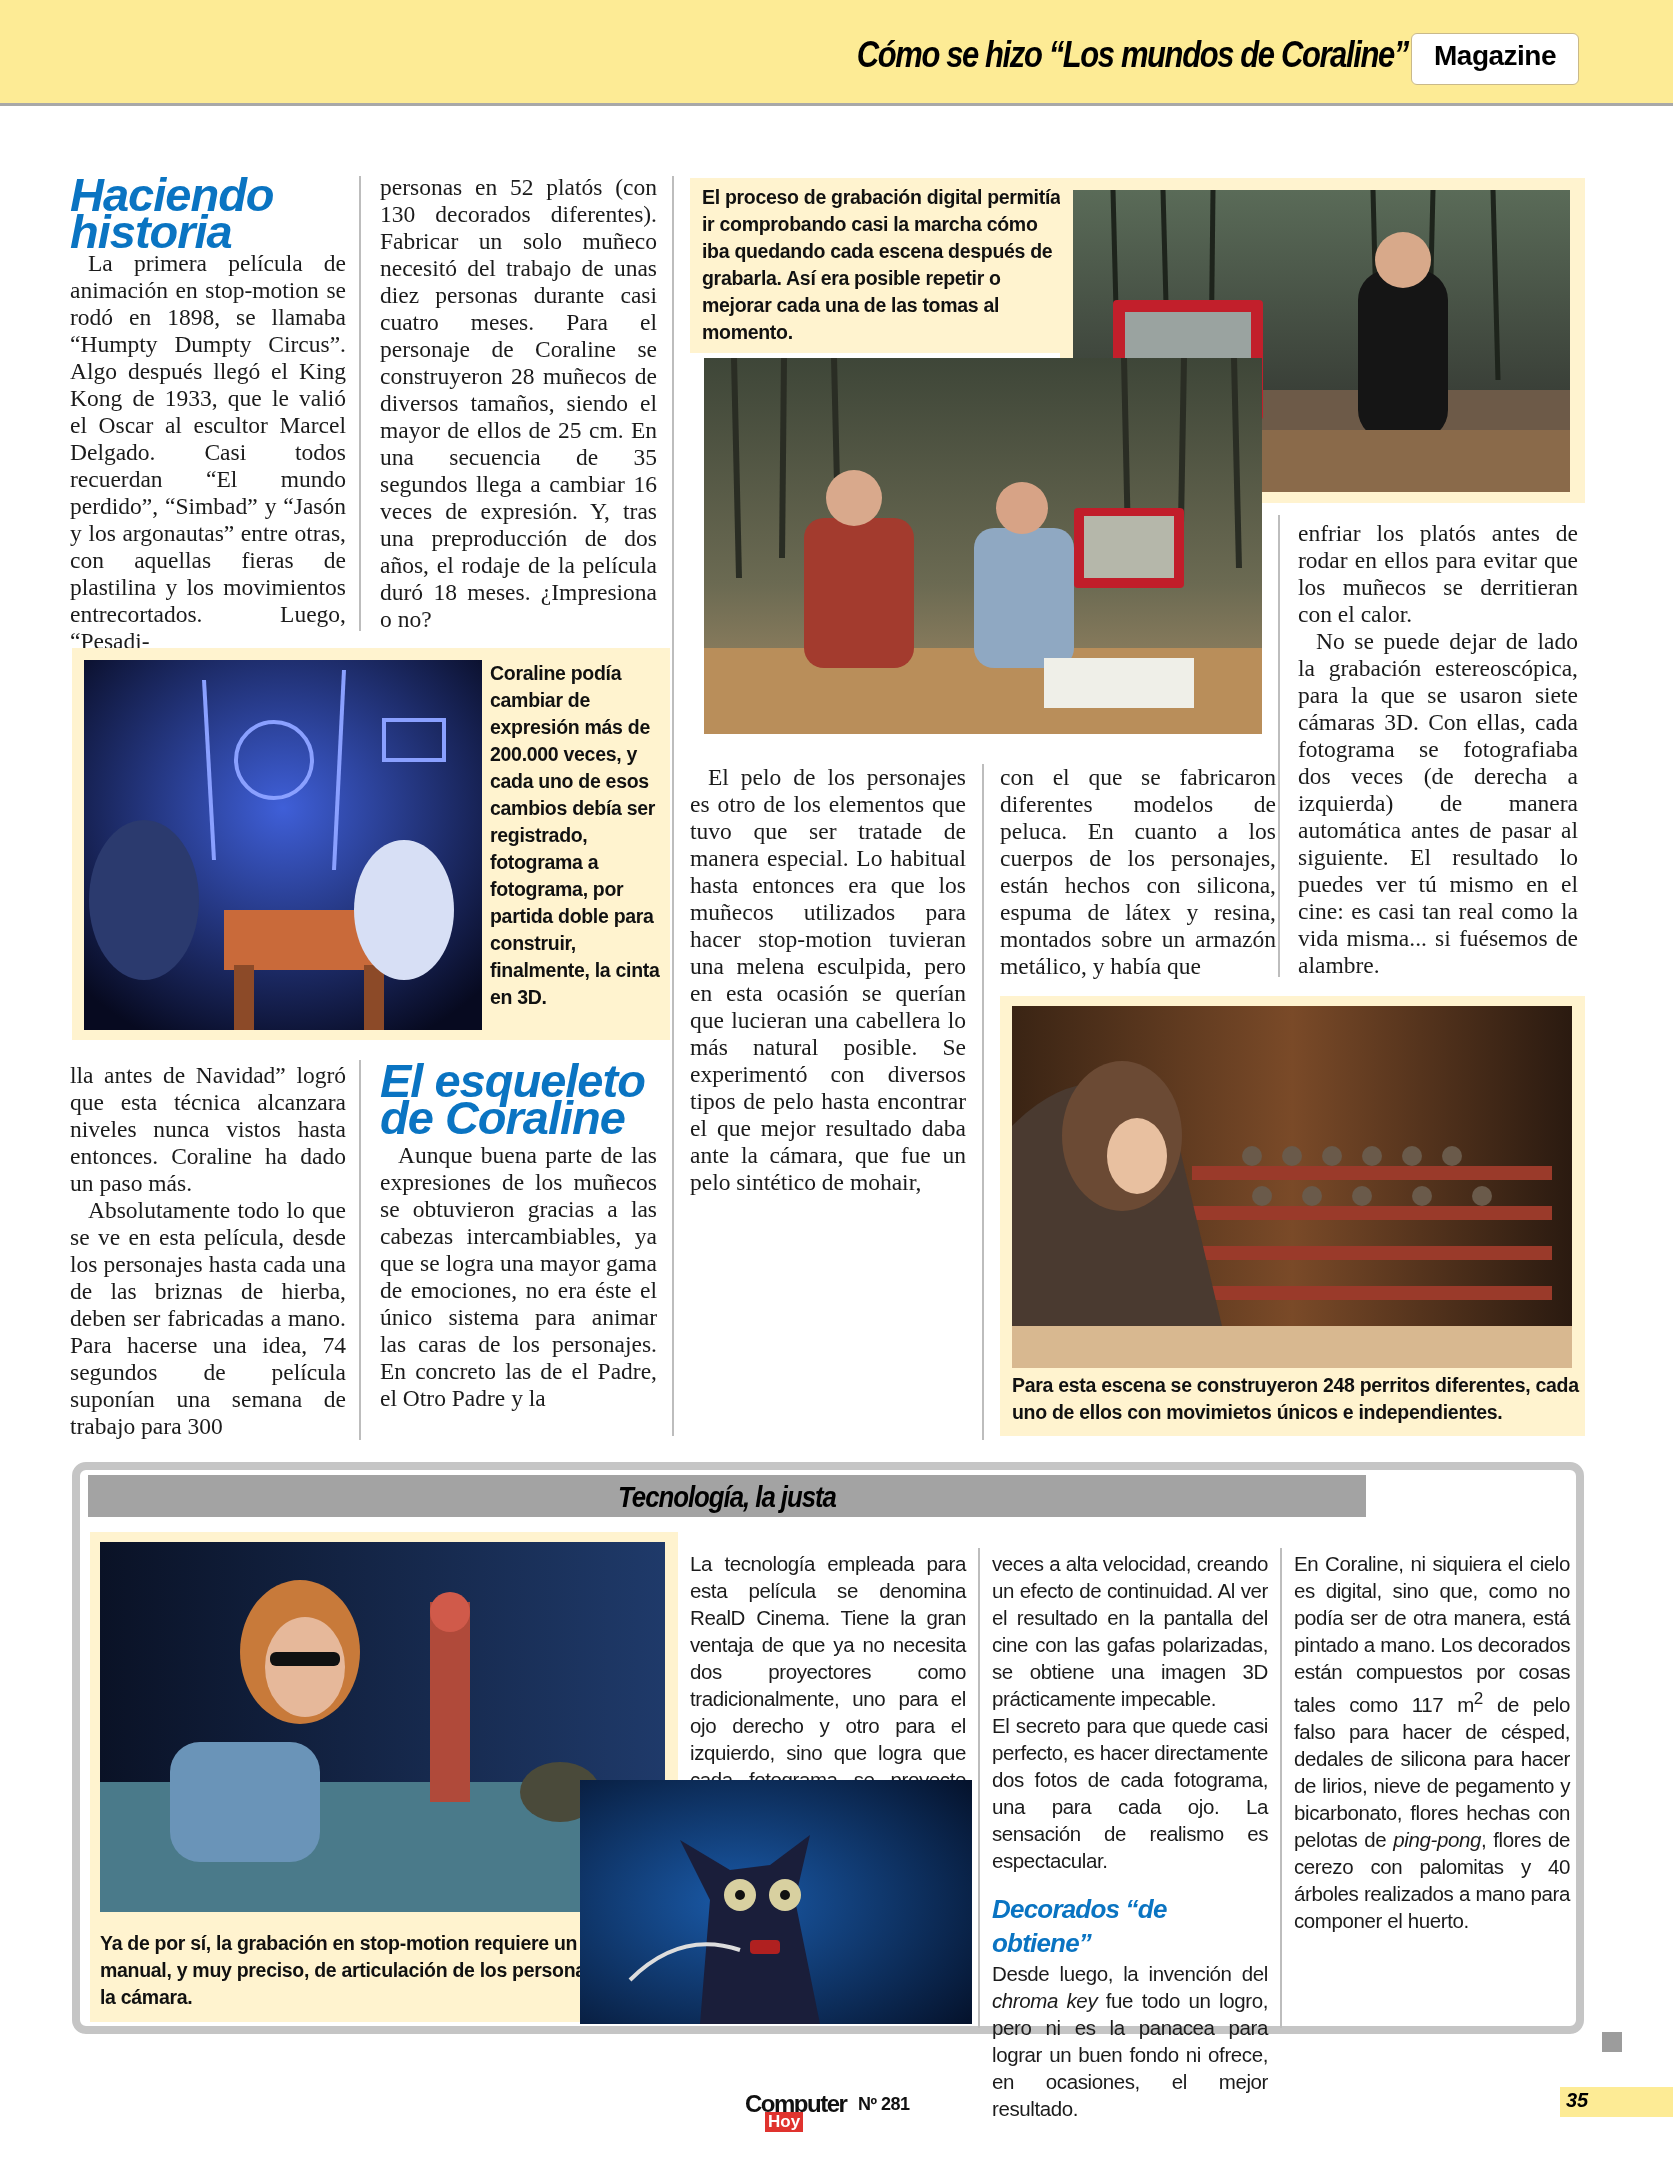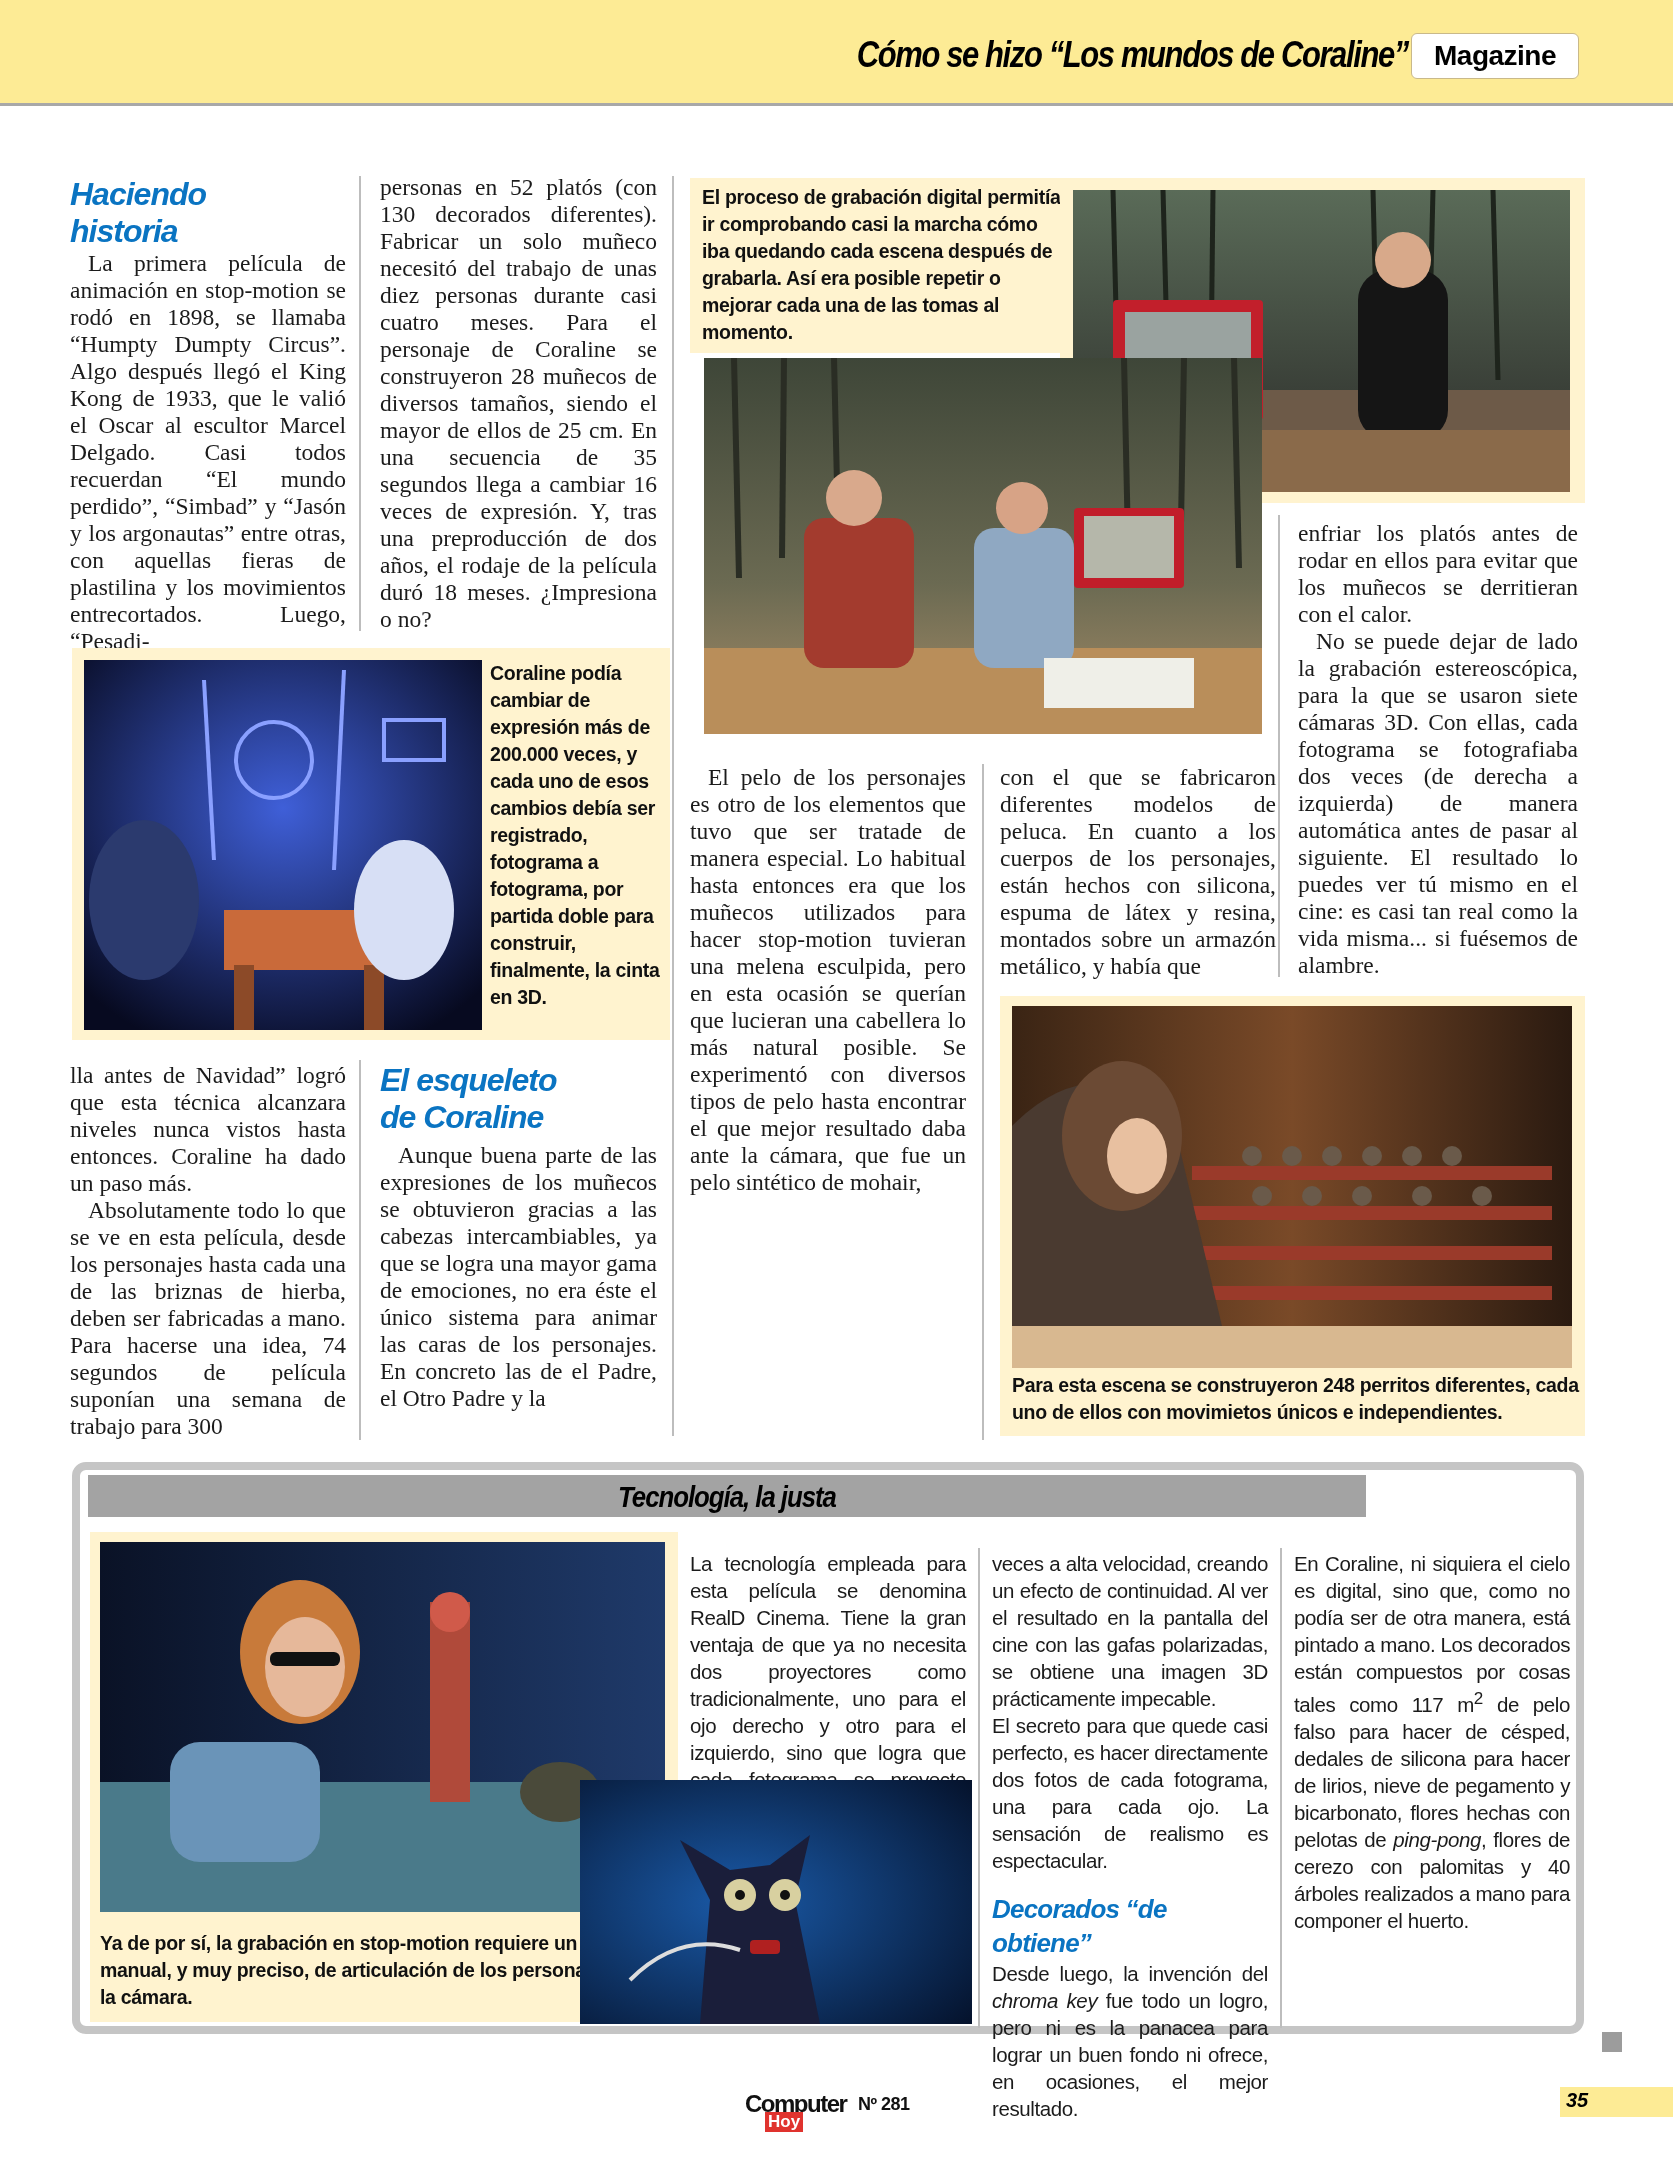--- a/index.html
+++ b/index.html
@@ -1,27 +1,27 @@
 <!DOCTYPE html>
 <html><head>
 <meta charset="utf-8">
 <style>
   * { box-sizing: border-box; margin: 0; padding: 0; }
   html, body { width: 1673px; height: 2160px; background: #ffffff; overflow: hidden; }
   body { position: relative; font-family: "DejaVu Serif", serif; color: #1a1a1a; }
 
   .header-band { position: absolute; left: 0; top: 0; width: 1673px; height: 106px; background: #fdeb95; border-bottom: 3px solid #a8a8a8; }
   .header-title { position: absolute; right: 265px; top: 34px; font-family: "Liberation Sans", sans-serif; font-weight: bold; font-style: italic; font-size: 36px; letter-spacing: -1.6px; color: #000; transform: scaleX(0.86); transform-origin: right center; white-space: nowrap; }
-  .magazine-badge { position: absolute; left: 1411px; top: 33px; width: 168px; height: 46px; background: #fff; border: 1px solid #c9b98a; border-radius: 6px; font-family: "Liberation Sans", sans-serif; font-weight: bold; font-size: 28px; text-align: center; line-height: 44px; color: #000; letter-spacing: -0.5px; }
+  .magazine-badge { position: absolute; left: 1411px; top: 33px; width: 168px; height: 52px; background: #fff; border: 1px solid #c9b98a; border-radius: 6px; font-family: "Liberation Sans", sans-serif; font-weight: bold; font-size: 28px; text-align: center; line-height: 44px; color: #000; letter-spacing: -0.5px; }
 
   .col { position: absolute; }
   .body-text { font-family: "Liberation Serif", serif; font-size: 23.5px; line-height: 27px; text-align: justify; hyphens: manual; color: #1b1b1b; }
   .body-text p { text-indent: 18px; }
   .body-text p.noindent { text-indent: 0; }
-  .h-blue { font-family: "Liberation Sans", sans-serif; font-weight: bold; font-style: italic; color: #0a74c2; font-size: 32px; line-height: 37px; letter-spacing: -1px; }
+  .h-blue { font-family: "Liberation Sans", sans-serif; font-weight: bold; font-style: italic; color: #0a74c2; font-size: 47px; line-height: 37px; letter-spacing: -1px; }
 
   .vrule { position: absolute; width: 2px; background: #bdbdbd; }
 
   .caption { position: absolute; background: #fff3cf; font-family: "Liberation Sans", sans-serif; font-weight: bold; color: #111; font-size: 19.5px; line-height: 27px; letter-spacing: -0.3px; }
 
   .photo { position: absolute; overflow: hidden; }
   .photo svg { width: 100%; height: 100%; display: block; }
 
   
   .tech-box { position: absolute; left: 72px; top: 1462px; width: 1512px; height: 572px; border: 8px solid #c5c5c5; border-radius: 14px; background: #fff; }

